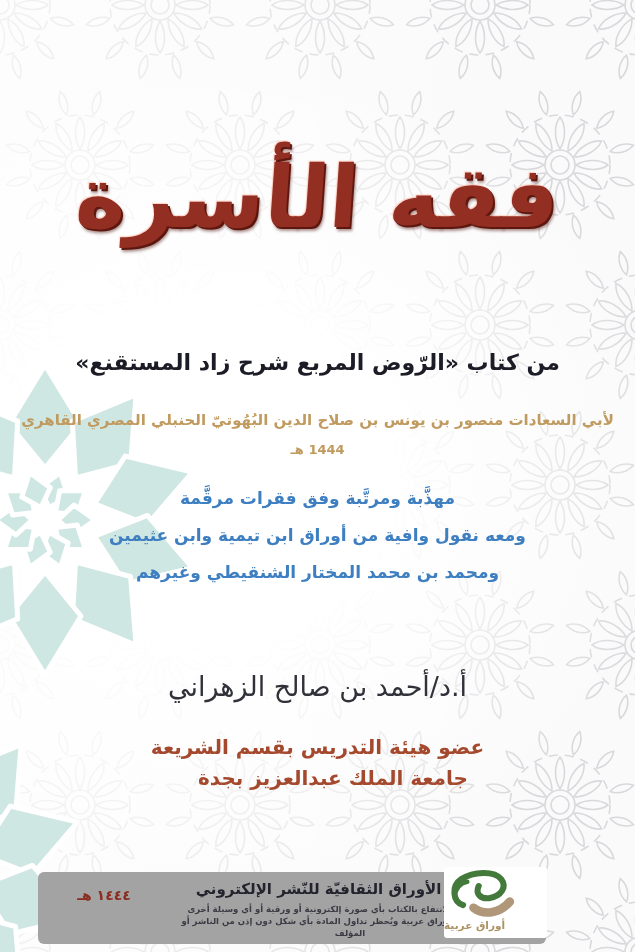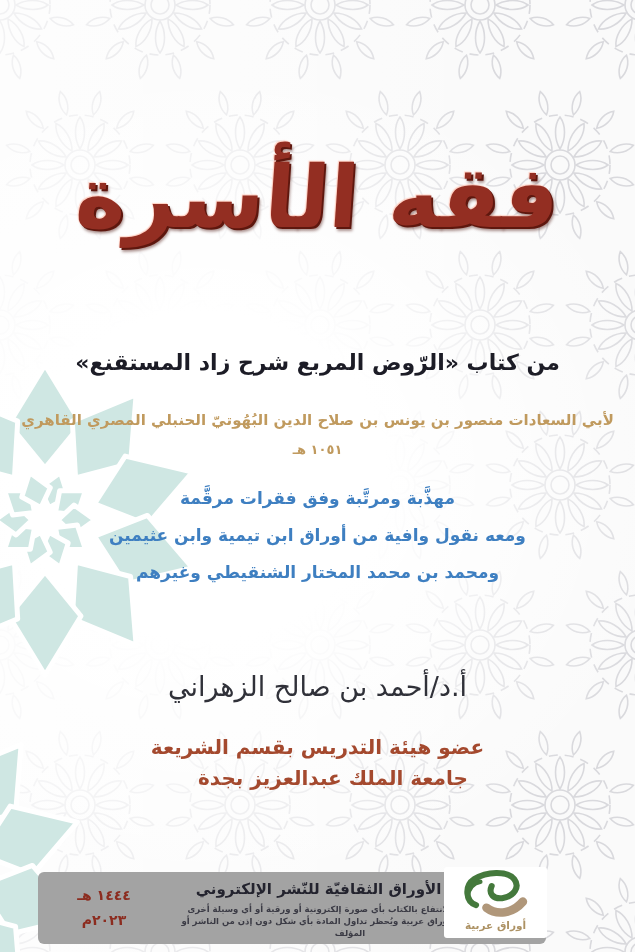--- a/index.html
+++ b/index.html
@@ -43,21 +43,21 @@
   }
   .footer-years {
     position:absolute; left:14px; top:11px; width:104px; text-align:center;
     color:#8c2c1f; font-weight:bold; font-size:14px; line-height:25px;
   }
   .footer-center { position:absolute; right:14px; top:8px; width:364px; text-align:center; }
   .publisher-name { font-size:15px; font-weight:bold; color:#23232e; }
   .rights-note { margin-top:5px; font-size:8.5px; line-height:12px; color:#3b3b45; font-weight:bold; }
   .logo-box {
     position:absolute; left:444px; top:867px; width:103px; height:71px;
-    background:#ffffff; border-radius:3px; z-index:4; text-align:center;
+    background:#ffffff; border-radius:3px; z-index:4; text-align:left;
   }
   .logo-text { font-size:10.5px; color:#ad9264; margin-top:-4px; font-weight:bold; }
 </style>
 </head>
 <body>
 
 <div class="cover">
 
   <svg class="pattern-layer" width="635" height="952" viewBox="0 0 635 952" aria-hidden="true">
     <defs>
@@ -163,40 +163,39 @@
   </svg>
 
   <div class="content">
 
     <div class="line book-title">فقه الأسرة</div>
 
     <div class="line book-subtitle">من كتاب «الرّوض المربع شرح زاد المستقنع»</div>
 
     <div class="line author-line">لأبي السعادات منصور بن يونس بن صلاح الدين البُهُوتيّ الحنبلي المصري القاهري</div>
 
-    <div class="line death-year">١٠٥١ هـ</div>
+    <div class="line death-year">1444 هـ</div>
 
     <div class="line features">
       <div>مهذَّبة ومرتَّبة وفق فقرات مرقَّمة</div>
       <div>ومعه نقول وافية من أوراق ابن تيمية وابن عثيمين</div>
       <div>ومحمد بن محمد المختار الشنقيطي وغيرهم</div>
     </div>
 
 
     <div class="line preparer-name">أ.د/أحمد بن صالح الزهراني</div>
 
     <div class="line preparer-title">عضو هيئة التدريس بقسم الشريعة</div>
 
     <div class="line preparer-univ">جامعة الملك عبدالعزيز بجدة</div>
   </div>
 
   <div class="footer-bar">
     <div class="footer-years">
       <div>١٤٤٤ هـ</div>
-      <div>٢٠٢٣م</div>
     </div>
     <div class="footer-center">
       <div class="publisher-name">مؤسسة الأوراق الثقافيّة للنّشر الإلكتروني</div>
       <div class="rights-note">
         <div>حقوق النسخ والانتفاع بالكتاب بأي صورة إلكترونية أو ورقية أو أي وسيلة أخرى</div>
         <div>محفوظة لمنصة أوراق عربية ويُحظر تداول المادة بأي شكل دون إذن من الناشر أو المؤلف</div>
       </div>
     </div>
   </div>
 

